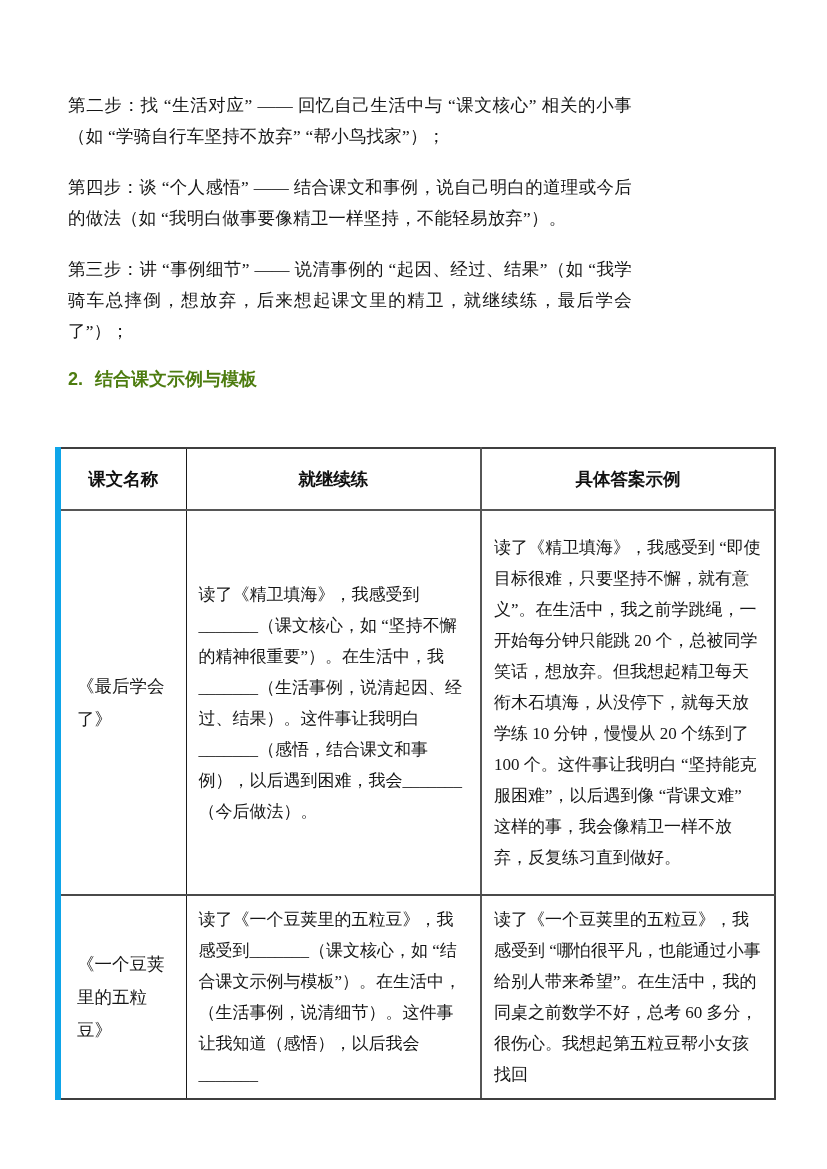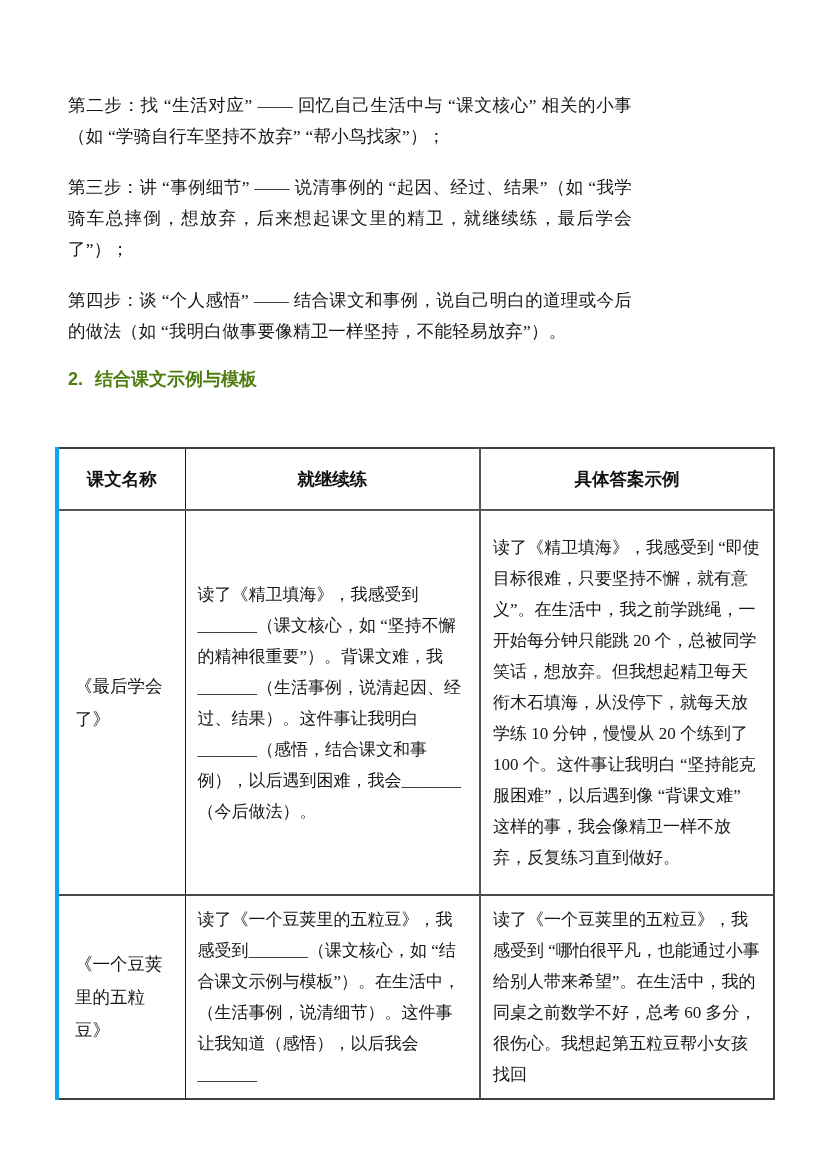--- a/index.html
+++ b/index.html
@@ -58,42 +58,42 @@
     color: #111;
   }
   .tbl .row-1 td { height: 385px; }
   .tbl .row-2 td { height: 174px; border-bottom: 2px solid #3f3f3f; }
   .tbl td {
     font-size: 17px;
     line-height: 31px;
     padding: 8px 12px;
     text-align: left;
   }
-  .tbl th:first-child, .tbl td:first-child { border-left: 4px solid #0ea5e9; margin-left: 40px; }
+  .tbl th:first-child, .tbl td:first-child { border-left: 6px solid #0ea5e9; margin-left: 40px; }
   .tbl th:last-child, .tbl td:last-child { border-right: 2px solid #3f3f3f; }
   .tbl .b-thin { border-right: 1px solid #1a1a1a; }
   .tbl .b-mid  { border-right: 2px solid #565656; }
   .tbl td.title-cell {
     padding-left: 16px;
     padding-right: 8px;
     font-size: 17.5px;
     line-height: 33px;
   }
   .tbl tbody tr.row-1 td { border-bottom: 2px solid #4a4a4a; }
 </style>
 </head>
 <body>
 
 <div class="page">
 
   <p class="para">第二步：找 “生活对应” —— 回忆自己生活中与 “课文核心” 相关的小事（如 “学骑自行车坚持不放弃” “帮小鸟找家”）；</p>
 
+  <p class="para">第四步：谈 “个人感悟” —— 结合课文和事例，说自己明白的道理或今后的做法（如 “我明白做事要像精卫一样坚持，不能轻易放弃”）。</p>
+
   <p class="para">第三步：讲 “事例细节” —— 说清事例的 “起因、经过、结果”（如 “我学骑车总摔倒，想放弃，后来想起课文里的精卫，就继续练，最后学会了”）；</p>
-
-  <p class="para">第四步：谈 “个人感悟” —— 结合课文和事例，说自己明白的道理或今后的做法（如 “我明白做事要像精卫一样坚持，不能轻易放弃”）。</p>
 
   <h2 class="heading">
     <span class="heading-num">2.</span><span>结合课文示例与模板</span>
   </h2>
 
   <table class="tbl">
     <colgroup>
       <col class="c1">
         <col class="c2">
         <col class="c3">
@@ -101,21 +101,21 @@
     <thead>
       <tr>
         <th class="b-thin">课文名称</th>
         <th class="b-mid">就继续练</th>
         <th>具体答案示例</th>
       </tr>
     </thead>
     <tbody>
       <tr class="row-1">
         <td class="title-cell b-thin">《最后学会了》</td>
-        <td class="b-mid">读了《精卫填海》，我感受到_______（课文核心，如 “坚持不懈的精神很重要”）。背课文难，我_______（生活事例，说清起因、经过、结果）。这件事让我明白_______（感悟，结合课文和事例），以后遇到困难，我会_______（今后做法）。</td>
+        <td class="b-mid">读了《精卫填海》，我感受到_______（课文核心，如 “坚持不懈的精神很重要”）。在生活中，我_______（生活事例，说清起因、经过、结果）。这件事让我明白_______（感悟，结合课文和事例），以后遇到困难，我会_______（今后做法）。</td>
         <td>读了《精卫填海》，我感受到 “即使目标很难，只要坚持不懈，就有意义”。在生活中，我之前学跳绳，一开始每分钟只能跳 20 个，总被同学笑话，想放弃。但我想起精卫每天衔木石填海，从没停下，就每天放学练 10 分钟，慢慢从 20 个练到了 100 个。这件事让我明白 “坚持能克服困难”，以后遇到像 “背课文难” 这样的事，我会像精卫一样不放弃，反复练习直到做好。</td>
       </tr>
       <tr class="row-2">
         <td class="title-cell b-thin">《一个豆荚里的五粒豆》</td>
         <td class="b-mid">读了《一个豆荚里的五粒豆》，我感受到_______（课文核心，如 “结合课文示例与模板”）。在生活中，（生活事例，说清细节）。这件事让我知道（感悟），以后我会_______</td>
         <td>读了《一个豆荚里的五粒豆》，我感受到 “哪怕很平凡，也能通过小事给别人带来希望”。在生活中，我的同桌之前数学不好，总考 60 多分，很伤心。我想起第五粒豆帮小女孩找回</td>
       </tr>
     </tbody>
   </table>
 

